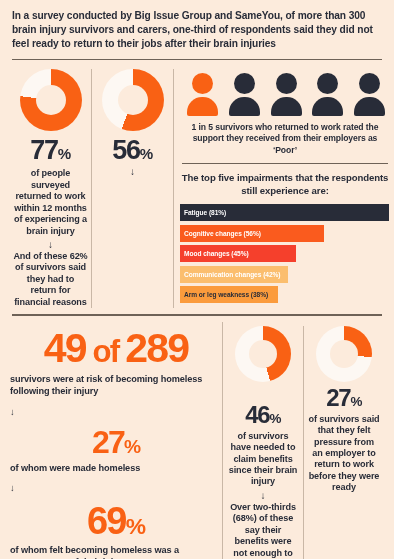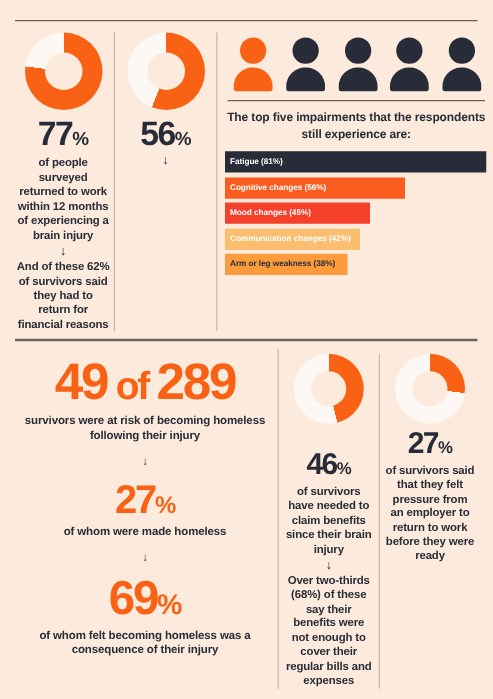--- a/index.html
+++ b/index.html
@@ -103,30 +103,31 @@
   .bottom { margin-top: 6px; display: flex; }
   .bottom-left { width: 233px; padding-top: 6px; }
   .bigorange {
     font-size: 39px; font-weight: bold; color: #F96114;
     letter-spacing: -1.8px; line-height: 1; text-align: center;
   }
   .bigorange .small { font-size: 0.76em; }
   .bigorange .pct { font-size: 0.6em; letter-spacing: -1px; }
   .sub {
     font-size: 9.2px; font-weight: bold; line-height: 1.3;
-    text-align: center; margin-top: 5px; letter-spacing: -0.1px;
+    text-align: left; margin-top: 5px; letter-spacing: -0.1px;
   }
   .bottom-right { flex: 1; display: flex; padding-top: 4px; }
   .bcol { width: 80px; padding: 0 4px; }
 </style>
 </head>
 <body>
 
 <div class="page">
 
+  <div class="header">In a survey conducted by Big Issue Group and SameYou, of more than 300 brain injury survivors and carers, one-third of respondents said they did not feel ready to return to their jobs after their brain injuries</div>
   <div class="rule"></div>
 
   <div class="row topsection">
 
     <div class="row">
 
       <div class="statcol">
         <div class="donut" id="donut-0" style="width: 62px; height: 62px; background: conic-gradient(rgb(249, 97, 20) 0deg, rgb(249, 97, 20) 277.2deg, rgb(253, 248, 243) 277.2deg, rgb(253, 248, 243) 360deg);">
           <div class="hole" style="width: 30px; height: 30px;"></div>
         </div>
@@ -174,20 +175,23 @@
         <div class="person p-navy">
           <div class="head"></div>
           <div class="body"></div>
         </div>
         <div class="person p-navy">
           <div class="head"></div>
           <div class="body"></div>
         </div>
       </div>
 
+      <div class="people-cap">
+        <b>1 in 5</b><span> survivors who returned to work rated the support they received from their employers as ‘Poor’</span>
+      </div>
 
       <div class="hrule-thin"></div>
 
       <div class="chart-title">The top five impairments that the respondents still experience are:</div>
 
       <div class="bars" id="bars">
           <div class="bar" style="width: 209px; background: rgb(40, 44, 56);">
             <span style="color: rgb(255, 255, 255);">Fatigue (81%)</span>
           </div>
           <div class="bar" style="width: 144.494px; background: rgb(250, 91, 30);">

